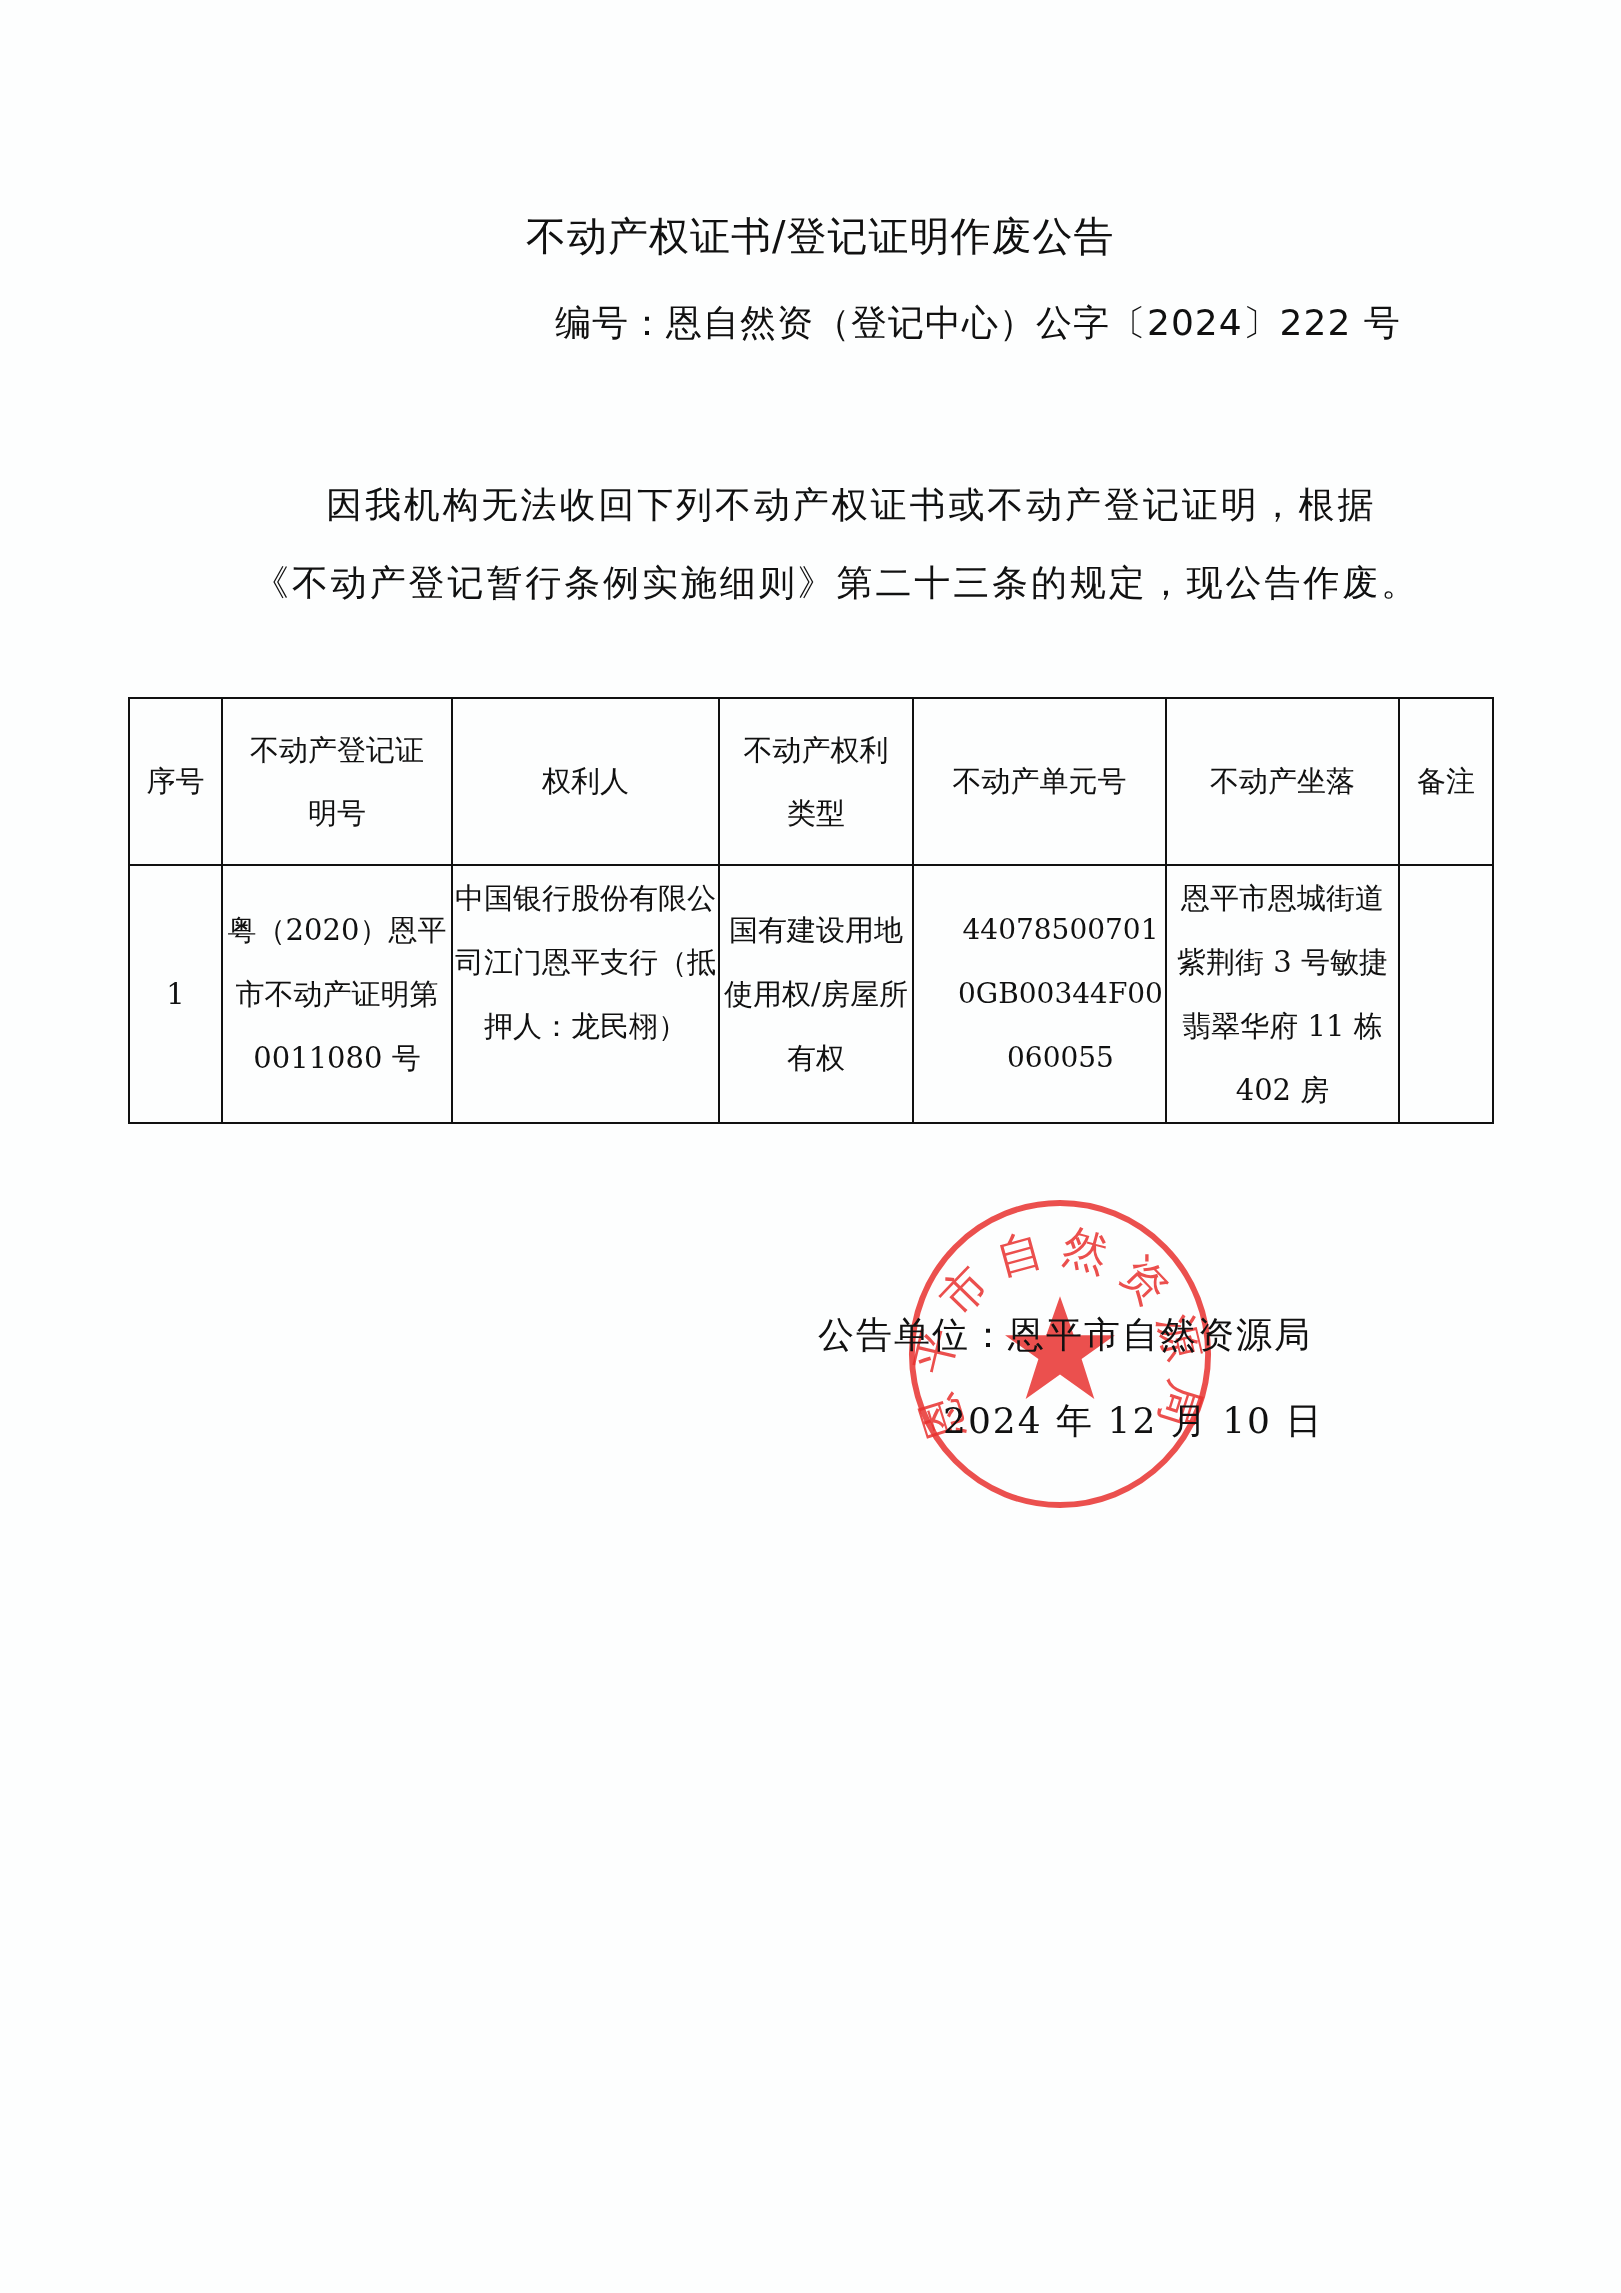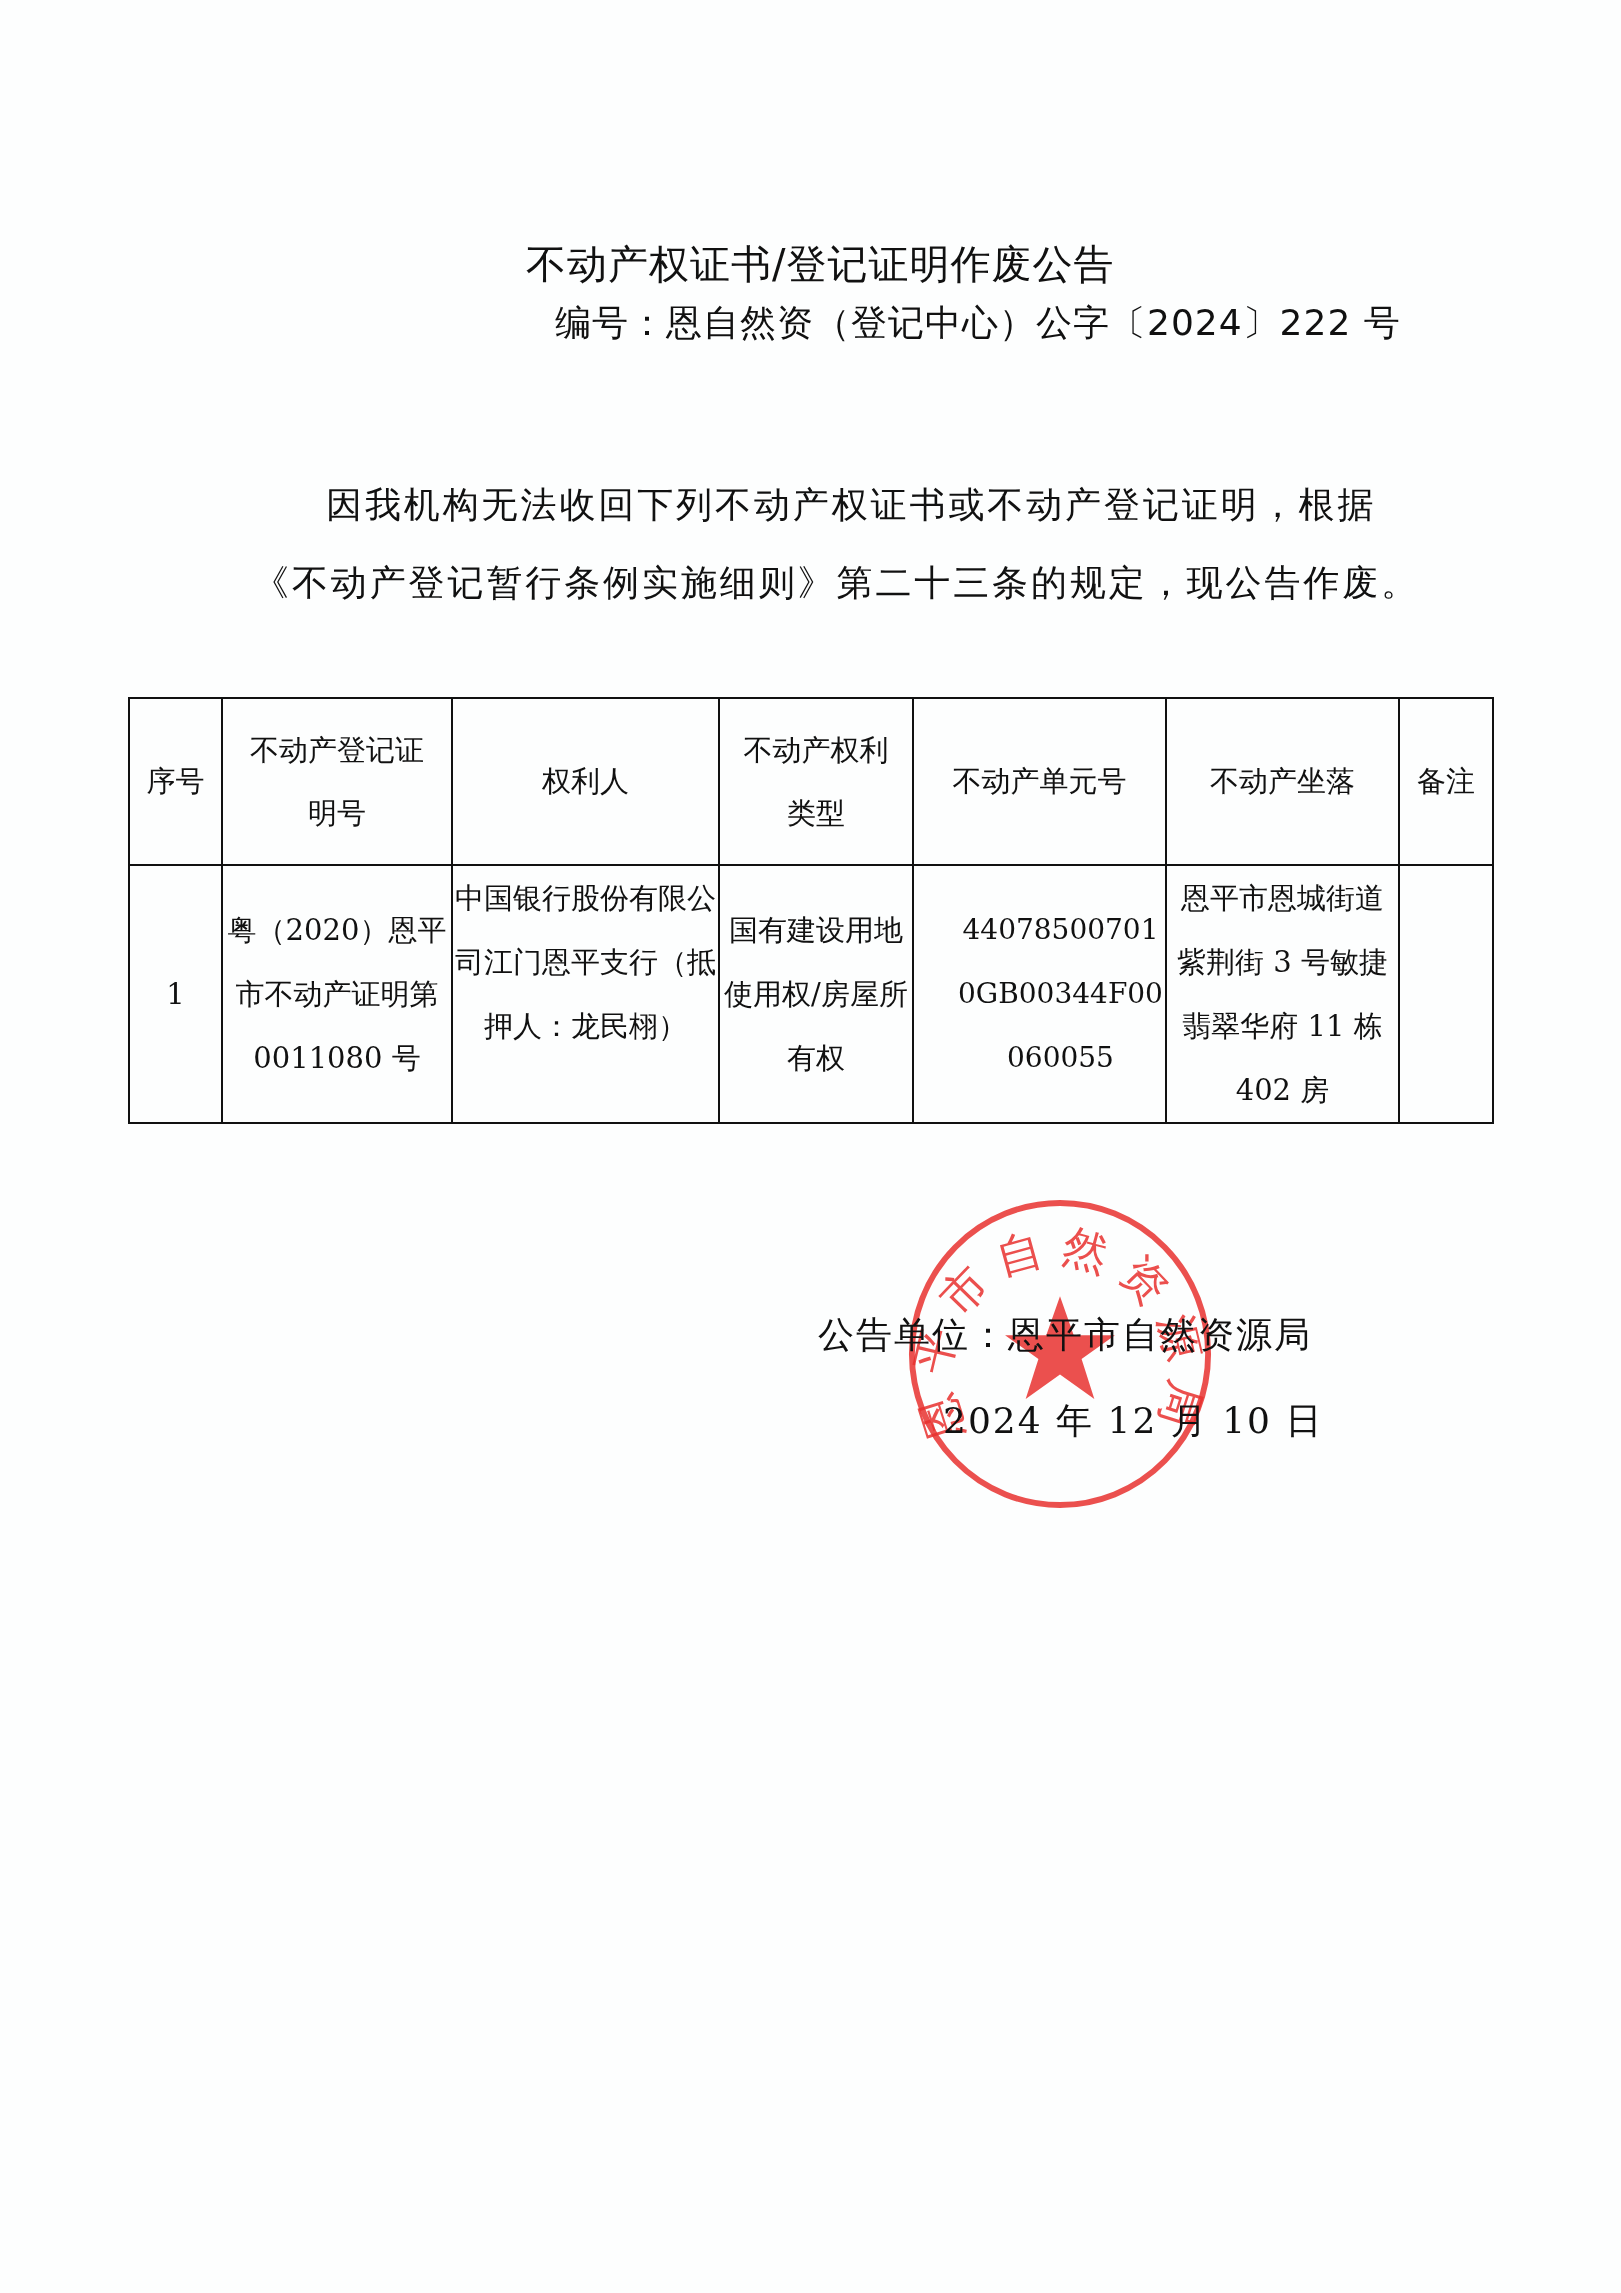--- a/index.html
+++ b/index.html
@@ -8,21 +8,21 @@
     background: #fdfefe;
     position: relative;
     overflow: hidden;
     color: #111;
     font-family: "DejaVu Serif", "Liberation Serif", serif;
   }
   .abs { position: absolute; white-space: nowrap; }
   .title {
     left: 526px; top: 211px;
     font-family: "DejaVu Sans", "Liberation Sans", sans-serif;
-    font-size: 40px; letter-spacing: 1px; line-height: 51px; margin-top: 28px;
+    font-size: 40px; letter-spacing: 1px; line-height: 51px;
   }
   .docno {
     left: 555px; top: 299px;
     font-family: "DejaVu Sans", "Liberation Sans", sans-serif;
     font-size: 36px; line-height: 47px; letter-spacing: 1px;
   }
   .para {
     font-size: 36px; line-height: 47px; letter-spacing: 2.9px;
   }
   .p1 { left: 326px; top: 482px; font-family: Liberation Serif, serif; }

